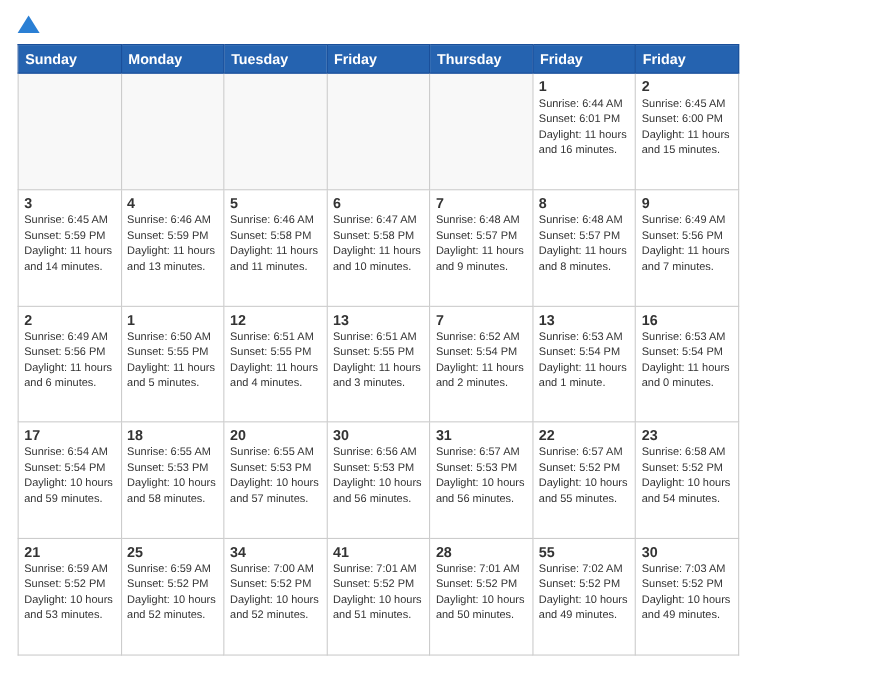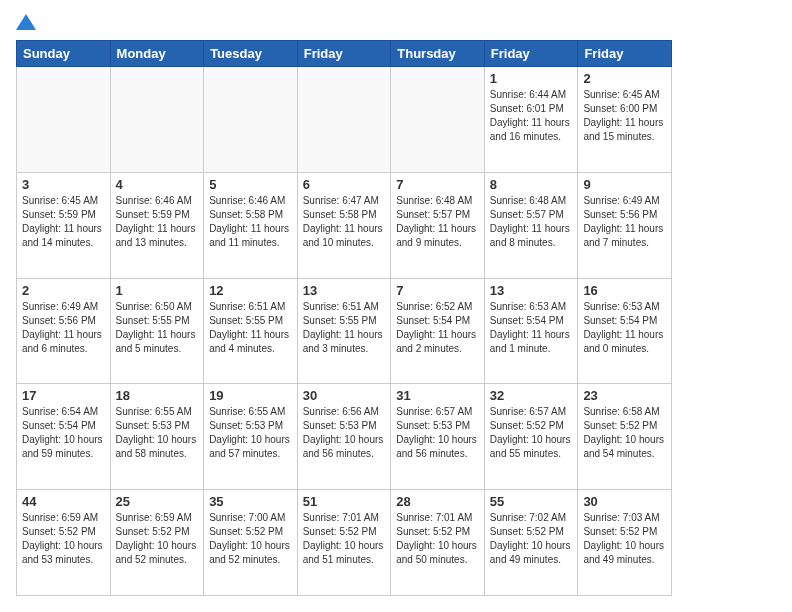--- a/index.html
+++ b/index.html
@@ -205,55 +205,55 @@
         <tr>
           <td>
             <span class="day-num">17</span>
             <div class="cell-text">Sunrise: 6:54 AM<br>Sunset: 5:54 PM<br>Daylight: 10 hours<br>and 59 minutes.</div>
           </td>
           <td>
             <span class="day-num">18</span>
             <div class="cell-text">Sunrise: 6:55 AM<br>Sunset: 5:53 PM<br>Daylight: 10 hours<br>and 58 minutes.</div>
           </td>
           <td>
-            <span class="day-num">19</span>
+            <span class="day-num">20</span>
             <div class="cell-text">Sunrise: 6:55 AM<br>Sunset: 5:53 PM<br>Daylight: 10 hours<br>and 57 minutes.</div>
           </td>
           <td>
             <span class="day-num">30</span>
             <div class="cell-text">Sunrise: 6:56 AM<br>Sunset: 5:53 PM<br>Daylight: 10 hours<br>and 56 minutes.</div>
           </td>
           <td>
             <span class="day-num">31</span>
             <div class="cell-text">Sunrise: 6:57 AM<br>Sunset: 5:53 PM<br>Daylight: 10 hours<br>and 56 minutes.</div>
           </td>
           <td>
-            <span class="day-num">32</span>
+            <span class="day-num">22</span>
             <div class="cell-text">Sunrise: 6:57 AM<br>Sunset: 5:52 PM<br>Daylight: 10 hours<br>and 55 minutes.</div>
           </td>
           <td>
             <span class="day-num">23</span>
             <div class="cell-text">Sunrise: 6:58 AM<br>Sunset: 5:52 PM<br>Daylight: 10 hours<br>and 54 minutes.</div>
           </td>
         </tr>
         <tr>
           <td>
-            <span class="day-num">44</span>
+            <span class="day-num">21</span>
             <div class="cell-text">Sunrise: 6:59 AM<br>Sunset: 5:52 PM<br>Daylight: 10 hours<br>and 53 minutes.</div>
           </td>
           <td>
             <span class="day-num">25</span>
             <div class="cell-text">Sunrise: 6:59 AM<br>Sunset: 5:52 PM<br>Daylight: 10 hours<br>and 52 minutes.</div>
           </td>
           <td>
-            <span class="day-num">35</span>
+            <span class="day-num">34</span>
             <div class="cell-text">Sunrise: 7:00 AM<br>Sunset: 5:52 PM<br>Daylight: 10 hours<br>and 52 minutes.</div>
           </td>
           <td>
-            <span class="day-num">51</span>
+            <span class="day-num">41</span>
             <div class="cell-text">Sunrise: 7:01 AM<br>Sunset: 5:52 PM<br>Daylight: 10 hours<br>and 51 minutes.</div>
           </td>
           <td>
             <span class="day-num">28</span>
             <div class="cell-text">Sunrise: 7:01 AM<br>Sunset: 5:52 PM<br>Daylight: 10 hours<br>and 50 minutes.</div>
           </td>
           <td>
             <span class="day-num">55</span>
             <div class="cell-text">Sunrise: 7:02 AM<br>Sunset: 5:52 PM<br>Daylight: 10 hours<br>and 49 minutes.</div>
           </td>

